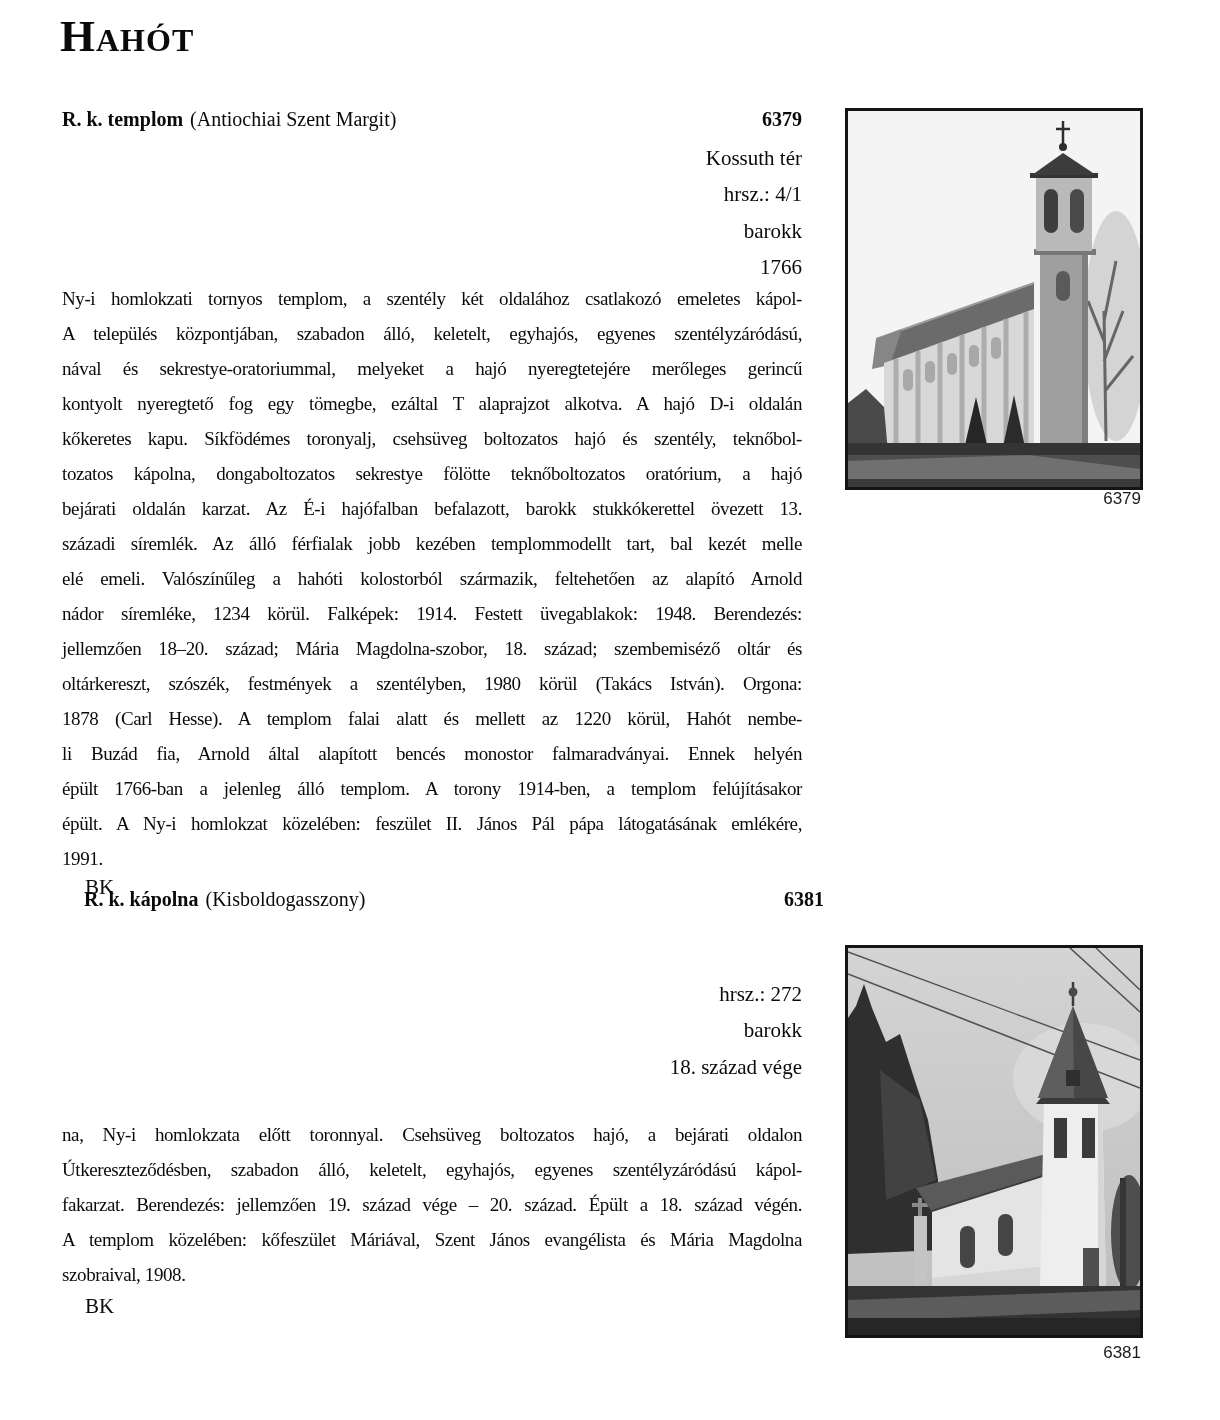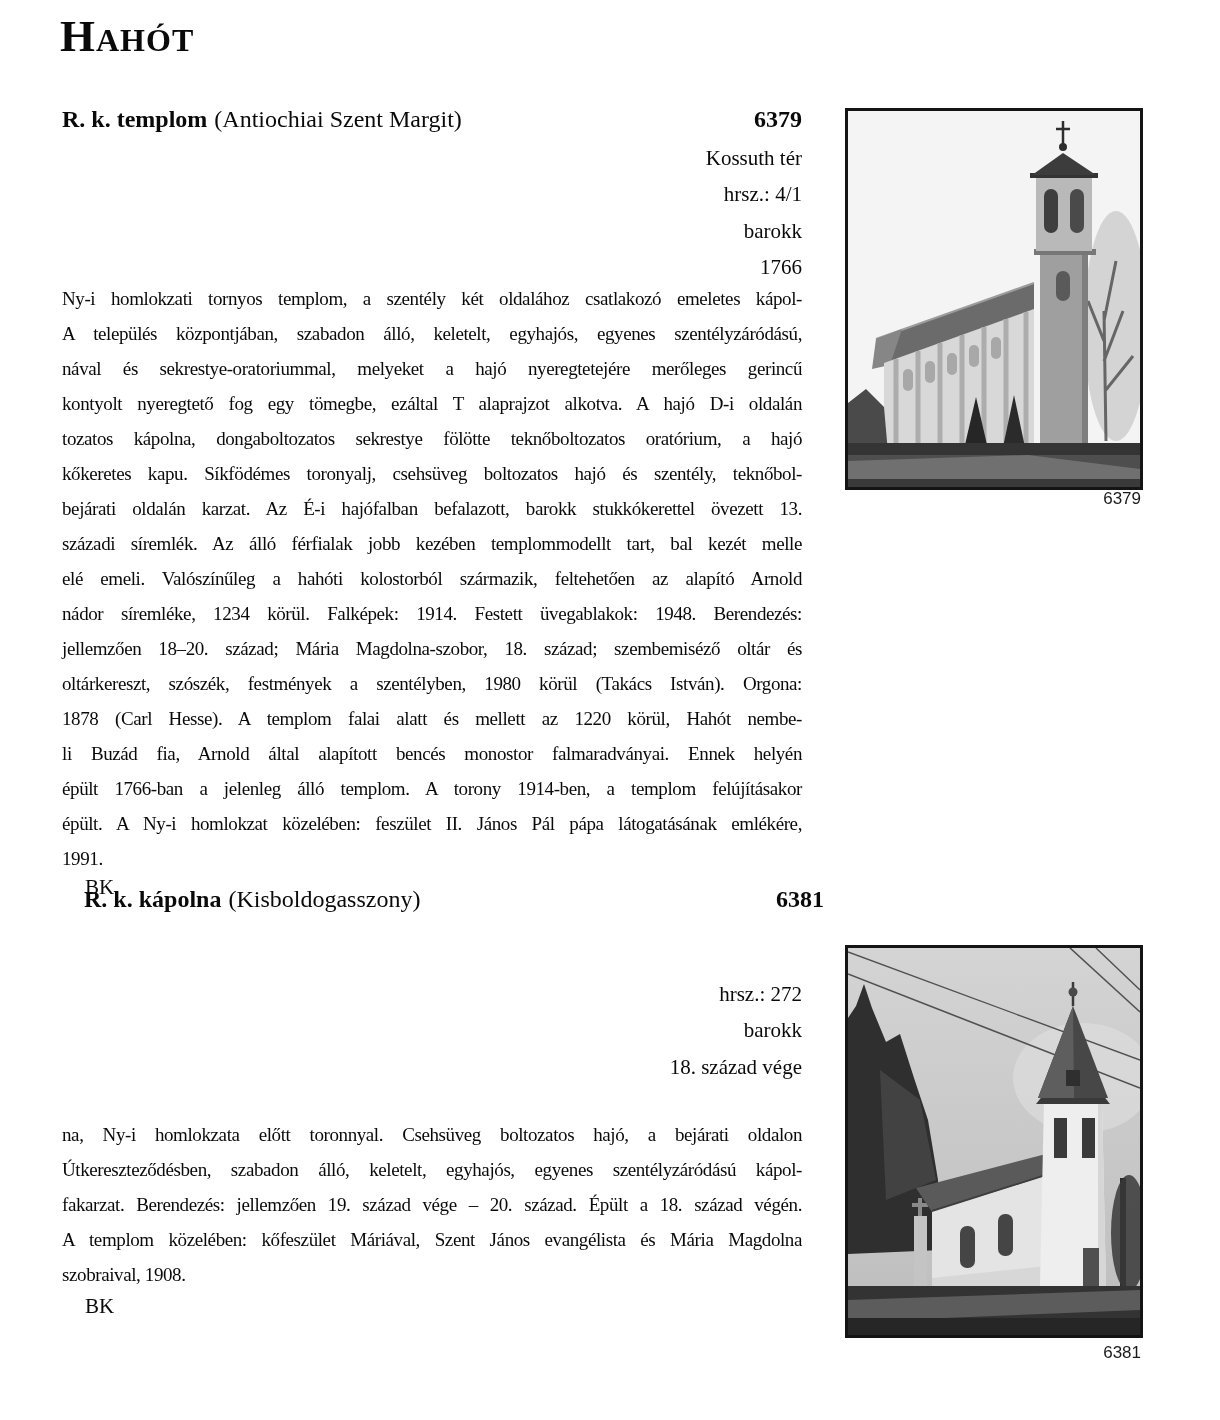--- a/index.html
+++ b/index.html
@@ -7,21 +7,21 @@
     position:relative; width:1220px; height:1420px; background:#ffffff;
     font-family:"Liberation Serif", serif; color:#0a0a0a; overflow:hidden;padding-left:17px;
   }
   .title {
     position:absolute; left:60px; top:10px;
     font-size:45px; font-weight:bold; font-variant:small-caps; letter-spacing:1px;
   }
   .entry-header {
     position:absolute; left:62px; width:740px;
     display:flex; justify-content:space-between; align-items:flex-end;
-    font-size:24px; line-height:30px;
+    font-size:20px; line-height:30px;
   }
   .entry-name { font-weight:bold; }
   .entry-dedication { font-weight:normal; margin-left:7px; }
   .entry-number { font-weight:bold; }
   .details {
     position:absolute; left:62px; width:740px;
     font-size:21px; line-height:36.4px;
   }
   .details > div { padding-left:27px;text-align:right; }
   .para {
@@ -74,22 +74,22 @@
     <div>hrsz.: 4/1</div>
     <div>barokk</div>
     <div>1766</div>
   </div>
 
   <div class="para" id="e1-para">
     <div class="pline">Ny-i homlokzati tornyos templom, a szentély két oldalához csatlakozó emeletes kápol-</div>
     <div class="pline">A település központjában, szabadon álló, keletelt, egyhajós, egyenes szentélyzáródású,</div>
     <div class="pline">nával és sekrestye-oratoriummal, melyeket a hajó nyeregtetejére merőleges gerincű</div>
     <div class="pline">kontyolt nyeregtető fog egy tömegbe, ezáltal T alaprajzot alkotva. A hajó D-i oldalán</div>
+    <div class="pline">kőkeretes kapu. Síkfödémes toronyalj, csehsüveg boltozatos hajó és szentély, teknőbol-</div>
     <div class="pline">tozatos kápolna, dongaboltozatos sekrestye fölötte teknőboltozatos oratórium, a hajó</div>
-    <div class="pline">kőkeretes kapu. Síkfödémes toronyalj, csehsüveg boltozatos hajó és szentély, teknőbol-</div>
     <div class="pline">bejárati oldalán karzat. Az É-i hajófalban befalazott, barokk stukkókerettel övezett 13.</div>
     <div class="pline">századi síremlék. Az álló férfialak jobb kezében templommodellt tart, bal kezét melle</div>
     <div class="pline">elé emeli. Valószínűleg a hahóti kolostorból származik, feltehetően az alapító Arnold</div>
     <div class="pline">nádor síremléke, 1234 körül. Falképek: 1914. Festett üvegablakok: 1948. Berendezés:</div>
     <div class="pline">jellemzően 18–20. század; Mária Magdolna-szobor, 18. század; szembemiséző oltár és</div>
     <div class="pline">oltárkereszt, szószék, festmények a szentélyben, 1980 körül (Takács István). Orgona:</div>
     <div class="pline">1878 (Carl Hesse). A templom falai alatt és mellett az 1220 körül, Hahót nembe-</div>
     <div class="pline">li Buzád fia, Arnold által alapított bencés monostor falmaradványai. Ennek helyén</div>
     <div class="pline">épült 1766-ban a jelenleg álló templom. A torony 1914-ben, a templom felújításakor</div>
     <div class="pline">épült. A Ny-i homlokzat közelében: feszület II. János Pál pápa látogatásának emlékére,</div>

